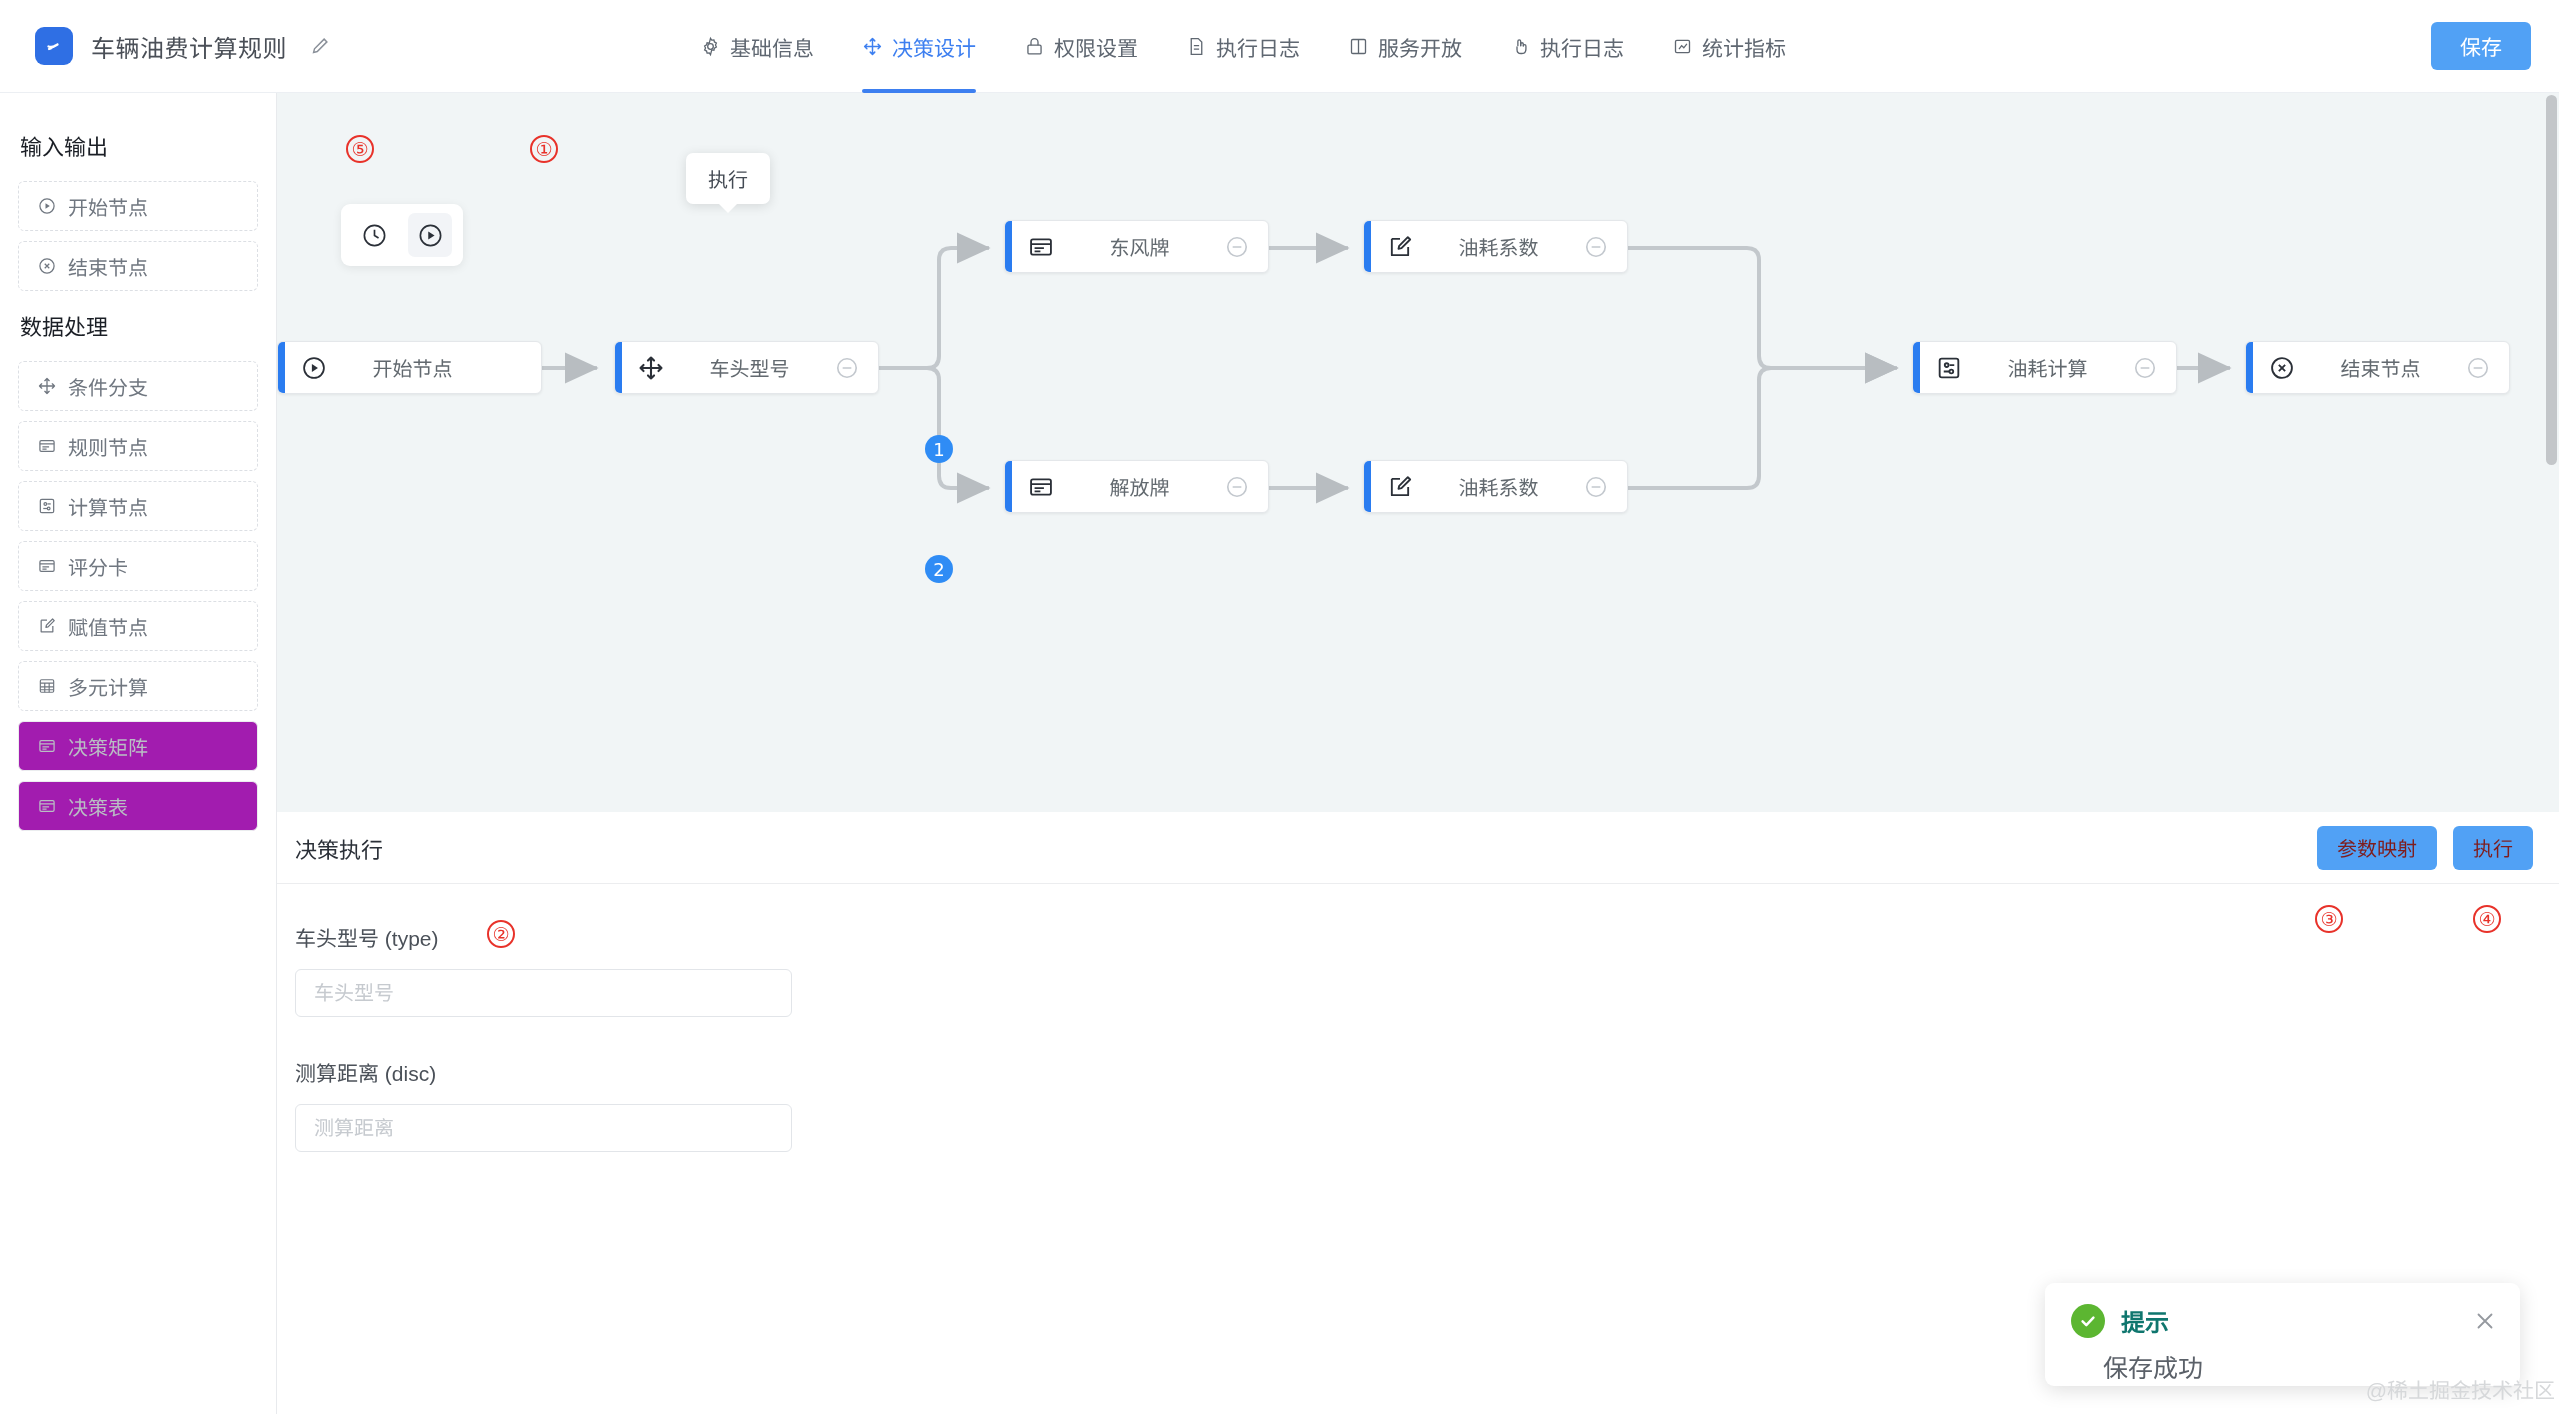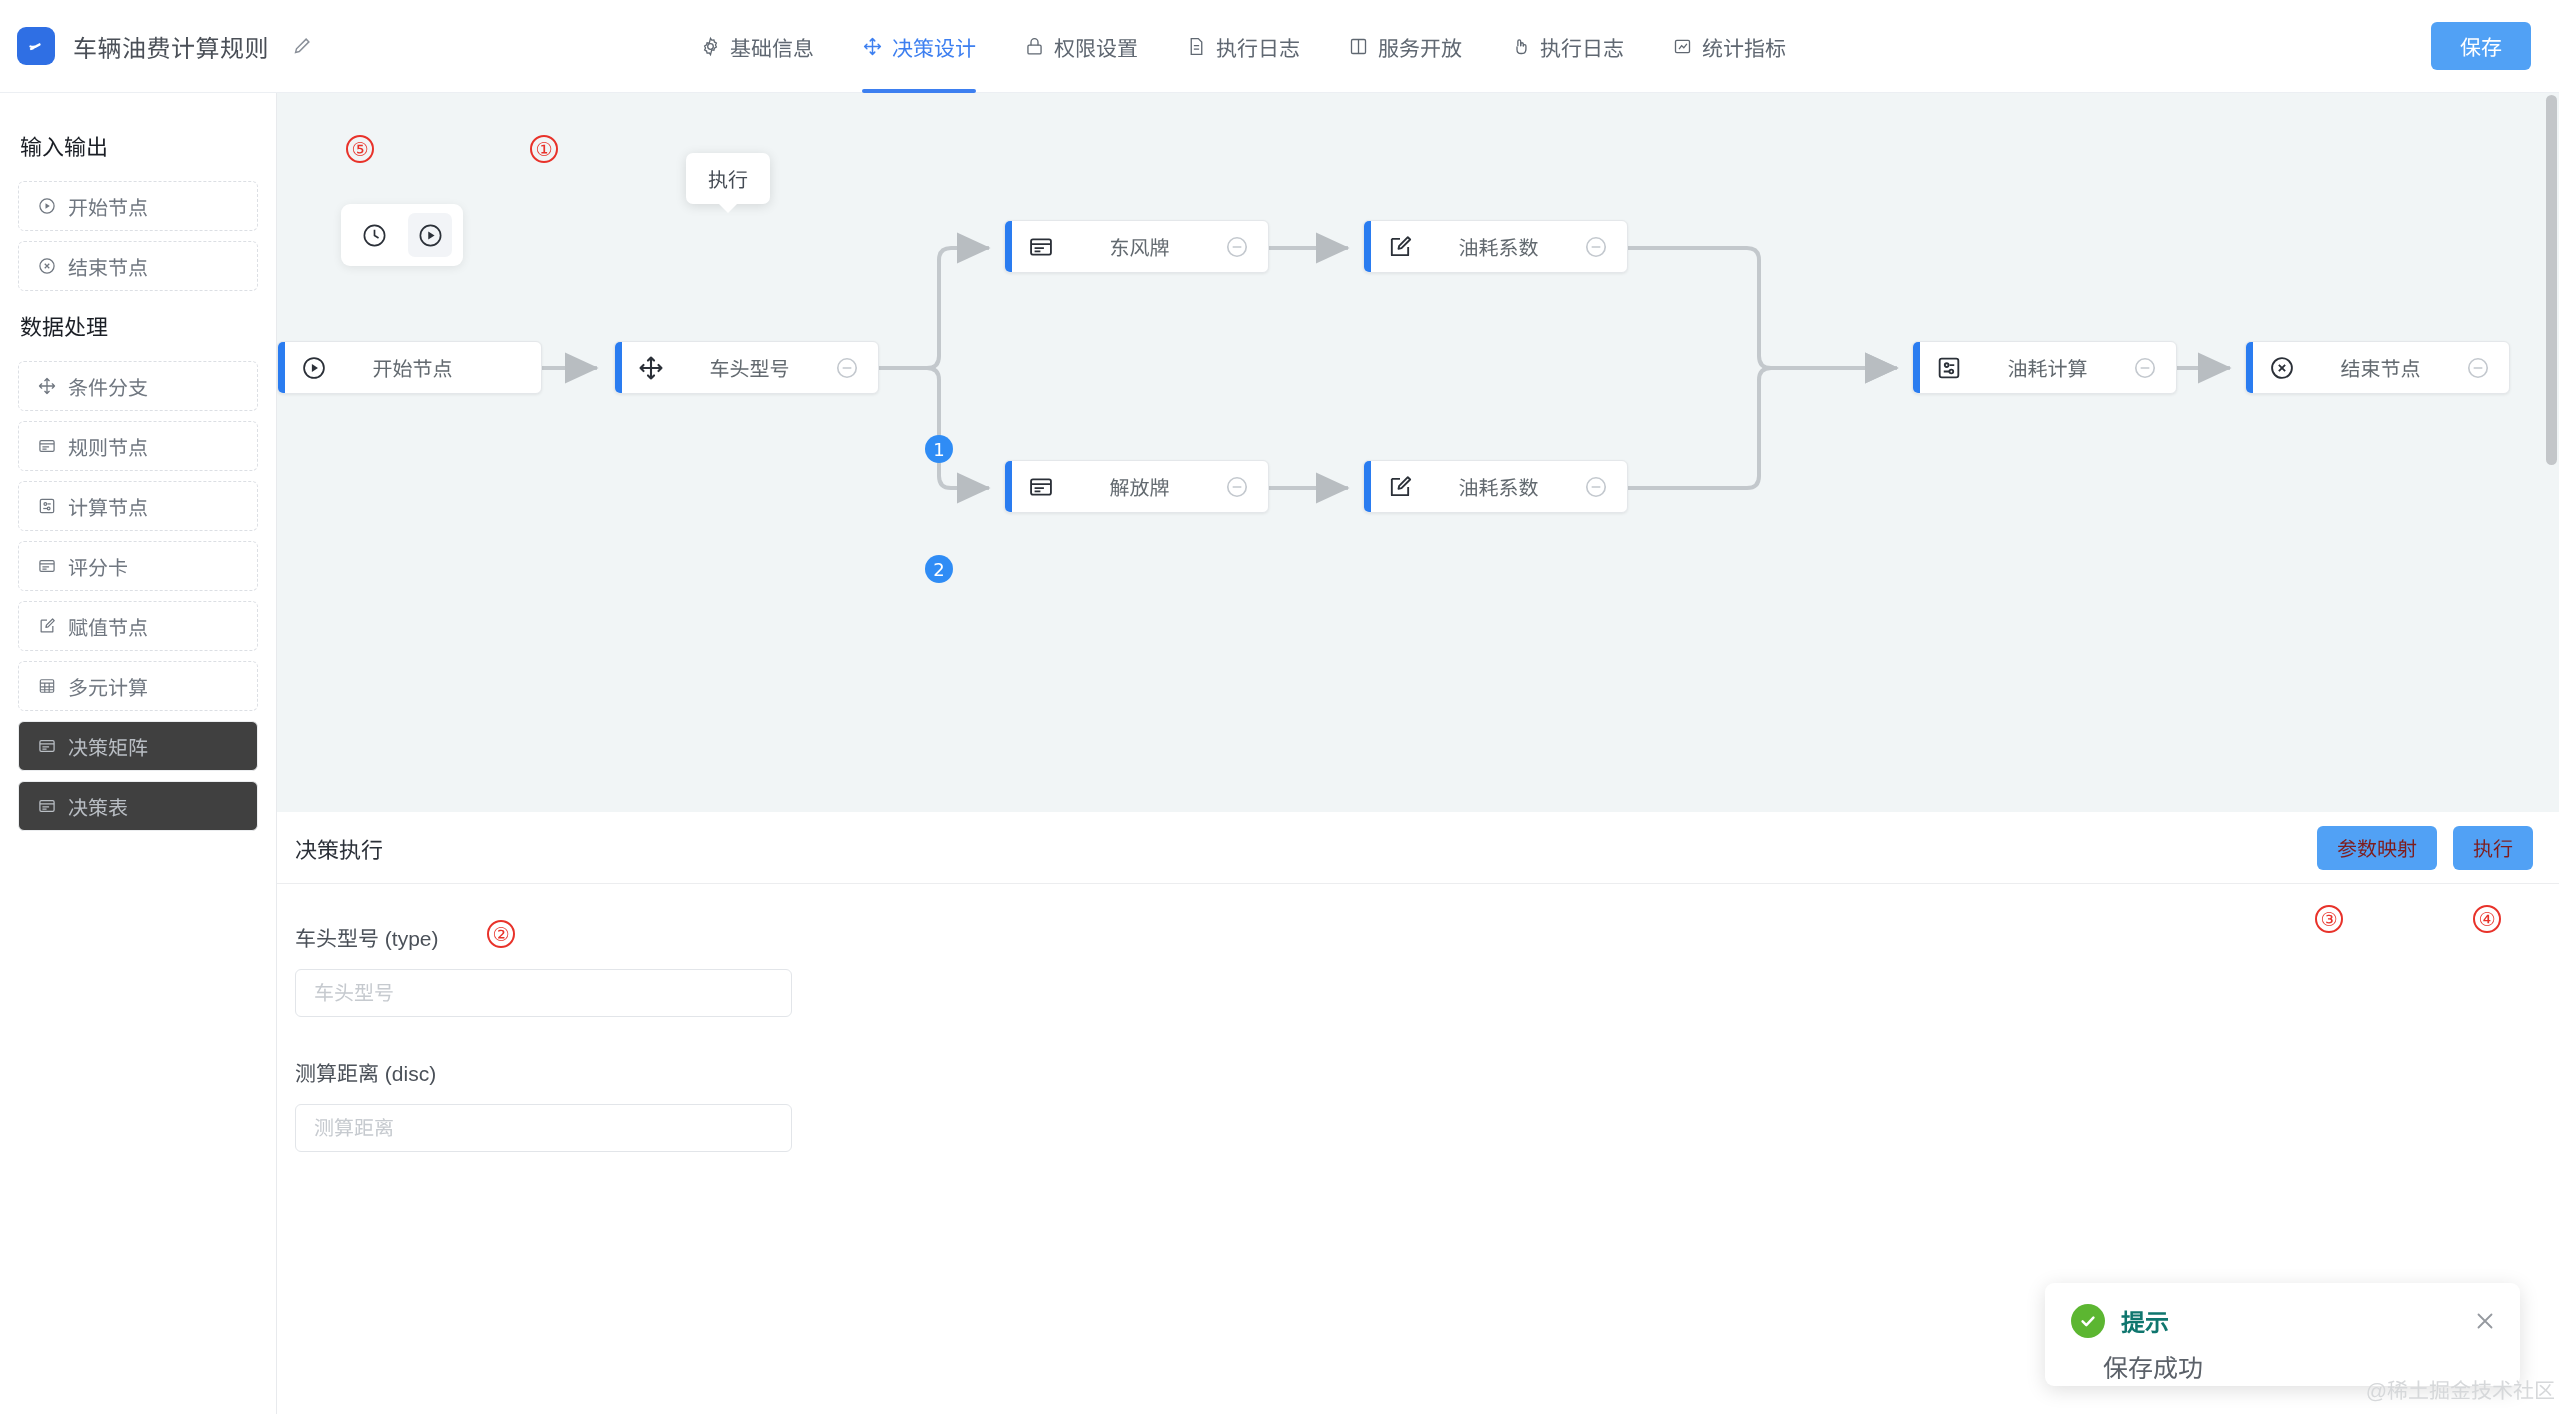--- a/index.html
+++ b/index.html
@@ -9,21 +9,21 @@
     background: #ffffff; overflow: hidden;
   }
   .app { position: relative; width: 2559px; height: 1414px; background:#fff; }
 
   
   .topbar {
     position:absolute; left:0; top:0; width:2559px; height:93px;
     background:#fff; border-bottom:1px solid #eceff3;
     display:flex; align-items:center; z-index:40;
   }
-  .brand { display:flex; align-items:center; gap:18px; padding-left:17px; }
+  .brand { display:flex; align-items:center; gap:18px; padding-left:35px; }
   .logo {
     width:38px; height:38px; border-radius:9px; background:#2f6fe4;
     display:flex; align-items:center; justify-content:center; flex:0 0 auto;
   }
   .logo svg { width:24px; height:24px; }
   .doc-title { font-size:24px; color:#4a4f57; white-space:nowrap; letter-spacing:.5px; }
   .edit-pencil { width:22px; height:22px; color:#8a9099; flex:0 0 auto; margin-left:4px; cursor:pointer; }
   .edit-pencil svg { width:22px; height:22px; display:block; }
 
   .tabs { display:flex; align-items:center; gap:48px; margin-left:auto; margin-right:auto;
@@ -47,21 +47,21 @@
     overflow:hidden;
   }
   .group-title { font-size:22px; font-weight:normal; color:#1b1f26; margin:18px 0 20px 2px; }
   .group-title.first { margin-top:14px; }
   .palette-item {
     height:50px; border:1px dashed #dcdfe4; border-radius:6px; margin-bottom:10px;
     display:flex; align-items:center; gap:11px; padding-left:18px;
     font-size:20px; color:#707780; cursor:grab; background:#fff;
   }
   .palette-item .picon { width:20px; height:20px; flex:0 0 auto; display:block; }
-  .palette-item.disabled { background:#404040; border:1px solid #ebedef; color:#b9bec4; cursor:not-allowed; }
+  .palette-item.disabled { background:#a21caf; border:1px solid #ebedef; color:#b9bec4; cursor:not-allowed; }
 
   
   .canvas {
     position:absolute; left:277px; top:93px; width:2282px; height:719px;
     background:#f1f5f6; overflow:hidden;
   }
   .canvas-scrollbar {
     position:absolute; right:2px; top:2px; width:11px; height:370px;
     background:#c3c6c9; border-radius:6px;
   }

